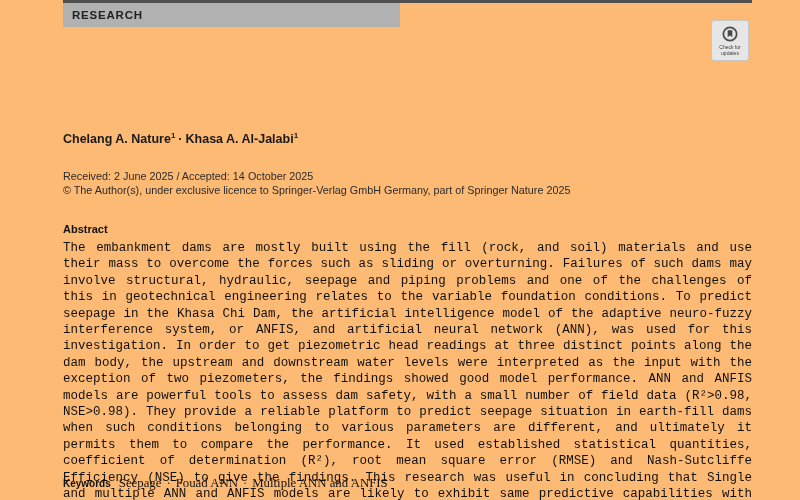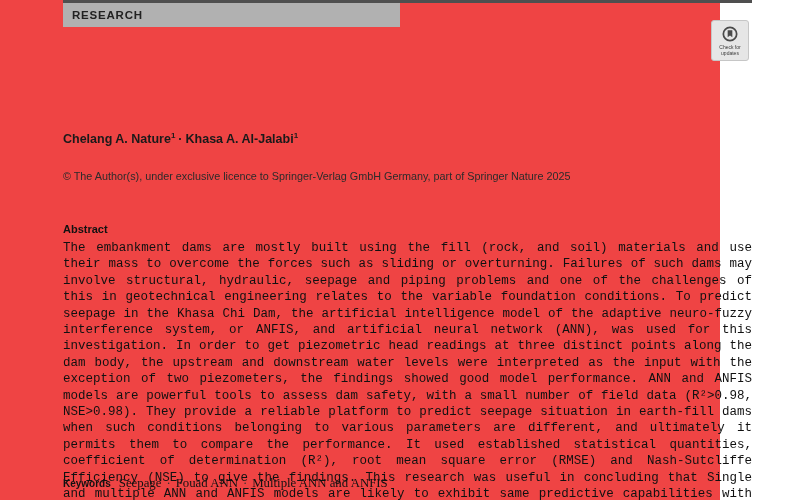--- a/index.html
+++ b/index.html
@@ -1,18 +1,18 @@
 <!DOCTYPE html>
 <html><head>
 <meta charset="utf-8">
 <style>
   * { margin: 0; padding: 0; box-sizing: border-box; }
   html, body { width: 800px; height: 500px; background: #ffffff; overflow: hidden; }
   .page {
-    position: relative; width: 720px; height: 500px; background: #ef4444;
+    position: relative; width: 800px; height: 500px; background: #fdba74;
     font-family: "Liberation Sans", sans-serif; color: #1a1a1a;
   }
   .top-rule {
     position: absolute; left: 63px; top: 0; width: 689px; height: 3px;
     background: #4f4f4f;
   }
   .research-bar {
     position: absolute; left: 63px; top: 3px; width: 337px; height: 24px;
     background: #b1b1b1; display: flex; align-items: center; padding-left: 9px;
   }
@@ -90,20 +90,21 @@
       <span>updates</span>
     </span>
   </div>
 
 
   <div class="authors">
     <span>Chelang A. Nature</span><sup>1</sup><span class="author-sep">·</span><span>Khasa A. Al-Jalabi</span><sup>1</sup>
   </div>
 
   <div class="meta">
+    <div>Received: 2 June 2025 / Accepted: 14 October 2025</div>
     <div>© The Author(s), under exclusive licence to Springer-Verlag GmbH Germany, part of Springer Nature 2025</div>
   </div>
 
   <div class="abstract">
     <h2 class="abstract-heading">Abstract</h2>
     <p class="abstract-text">The embankment dams are mostly built using the fill (rock, and soil) materials and use their mass to overcome the forces such as sliding or overturning. Failures of such dams may involve structural, hydraulic, seepage and piping problems and one of the challenges of this in geotechnical engineering relates to the variable foundation conditions. To predict seepage in the Khasa Chi Dam, the artificial intelligence model of the adaptive neuro-fuzzy interference system, or ANFIS, and artificial neural network (ANN), was used for this investigation. In order to get piezometric head readings at three distinct points along the dam body, the upstream and downstream water levels were interpreted as the input with the exception of two piezometers, the findings showed good model performance. ANN and ANFIS models are powerful tools to assess dam safety, with a small number of field data (R²&gt;0.98, NSE&gt;0.98). They provide a reliable platform to predict seepage situation in earth-fill dams when such conditions belonging to various parameters are different, and ultimately it permits them to compare the performance. It used established statistical quantities, coefficient of determination (R²), root mean square error (RMSE) and Nash-Sutcliffe Efficiency (NSE) to give the findings. This research was useful in concluding that Single and multiple ANN and ANFIS models are likely to exhibit same predictive capabilities with ANN predicting better on certain piezometers albeit that ANN was simpler to build than ANFIS.</p>
   </div>
 
   <div class="keywords">
     <span class="keywords-heading">Keywords</span><span>Seepage</span><span class="kw-sep">·</span><span>Fouad ANN</span><span class="kw-sep">·</span><span>Multiple ANN and ANFIS</span>

